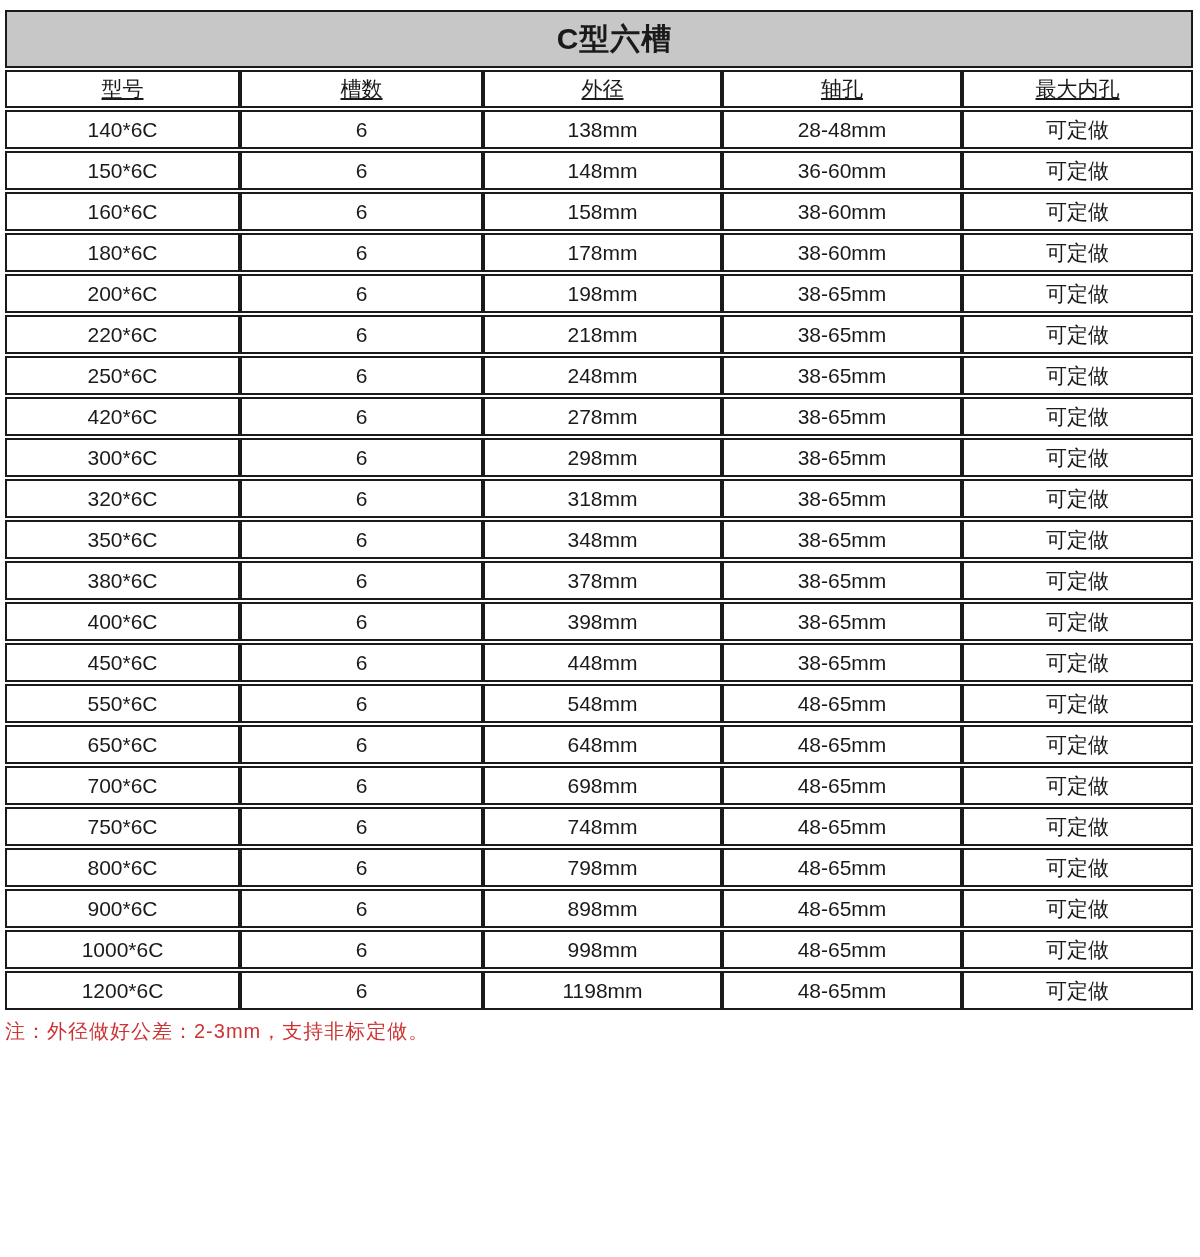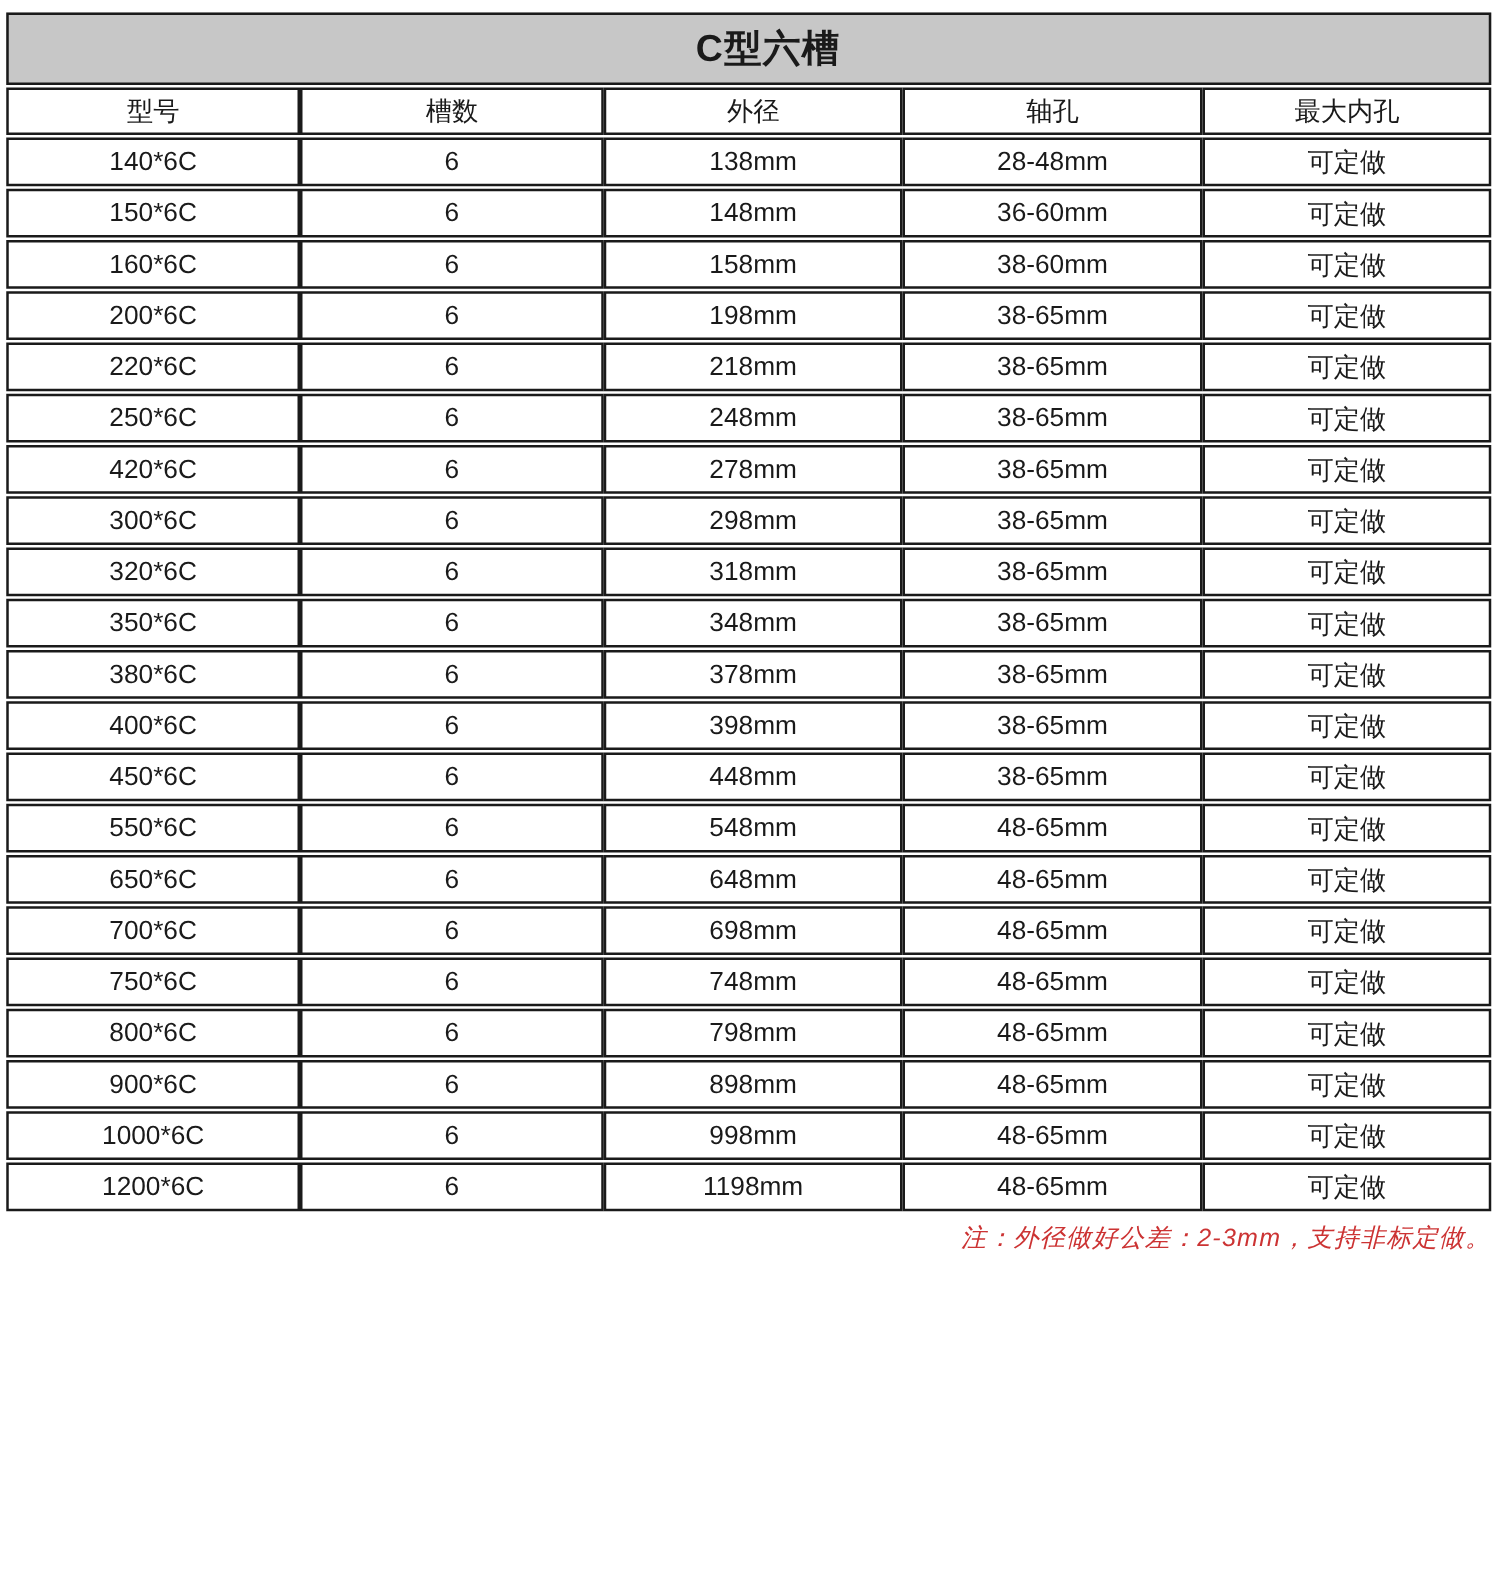--- a/index.html
+++ b/index.html
@@ -40,34 +40,33 @@
     height: 58px;
     font-size: 30px;
     font-weight: bold;
     letter-spacing: 1px;
     padding-left: 32px;
   }
   th.col-header {
     height: 38px;
     font-size: 21px;
     font-weight: normal;
+    text-decoration: underline;
   }
   td.data-cell {
     height: 39px;
     font-size: 21px;
     font-weight: normal;
   }
   .note {
     width: 1188px;
     margin-top: 6px;
-    text-align: right;
     font-size: 20px;
     letter-spacing: 1px;
     color: var(--note-red);
-    font-style: italic;
   }
 </style>
 </head>
 <body>
 
 <div class="page">
   <table class="spec-table">
     <colgroup>
       <col style="width:235px">
       <col style="width:243px">
@@ -103,20 +102,27 @@
     <td class="data-cell">可定做</td>
   </tr>
         <tr>
     <td class="data-cell">160*6C</td>
     <td class="data-cell">6</td>
     <td class="data-cell">158mm</td>
     <td class="data-cell">38-60mm</td>
     <td class="data-cell">可定做</td>
   </tr>
         <tr>
+    <td class="data-cell">180*6C</td>
+    <td class="data-cell">6</td>
+    <td class="data-cell">178mm</td>
+    <td class="data-cell">38-60mm</td>
+    <td class="data-cell">可定做</td>
+  </tr>
+        <tr>
     <td class="data-cell">200*6C</td>
     <td class="data-cell">6</td>
     <td class="data-cell">198mm</td>
     <td class="data-cell">38-65mm</td>
     <td class="data-cell">可定做</td>
   </tr>
         <tr>
     <td class="data-cell">220*6C</td>
     <td class="data-cell">6</td>
     <td class="data-cell">218mm</td>

